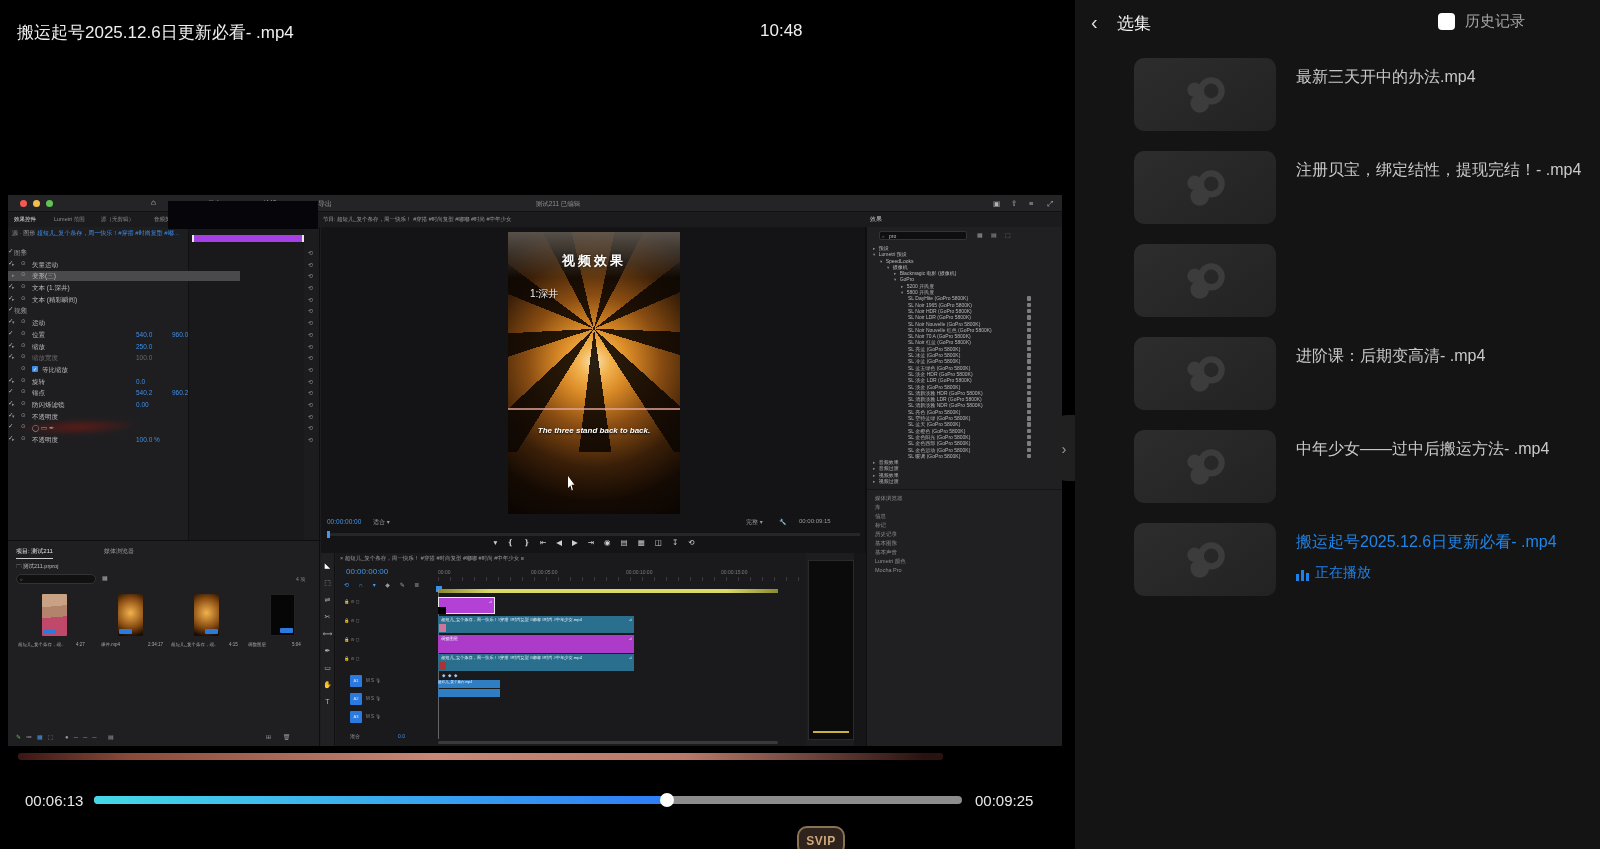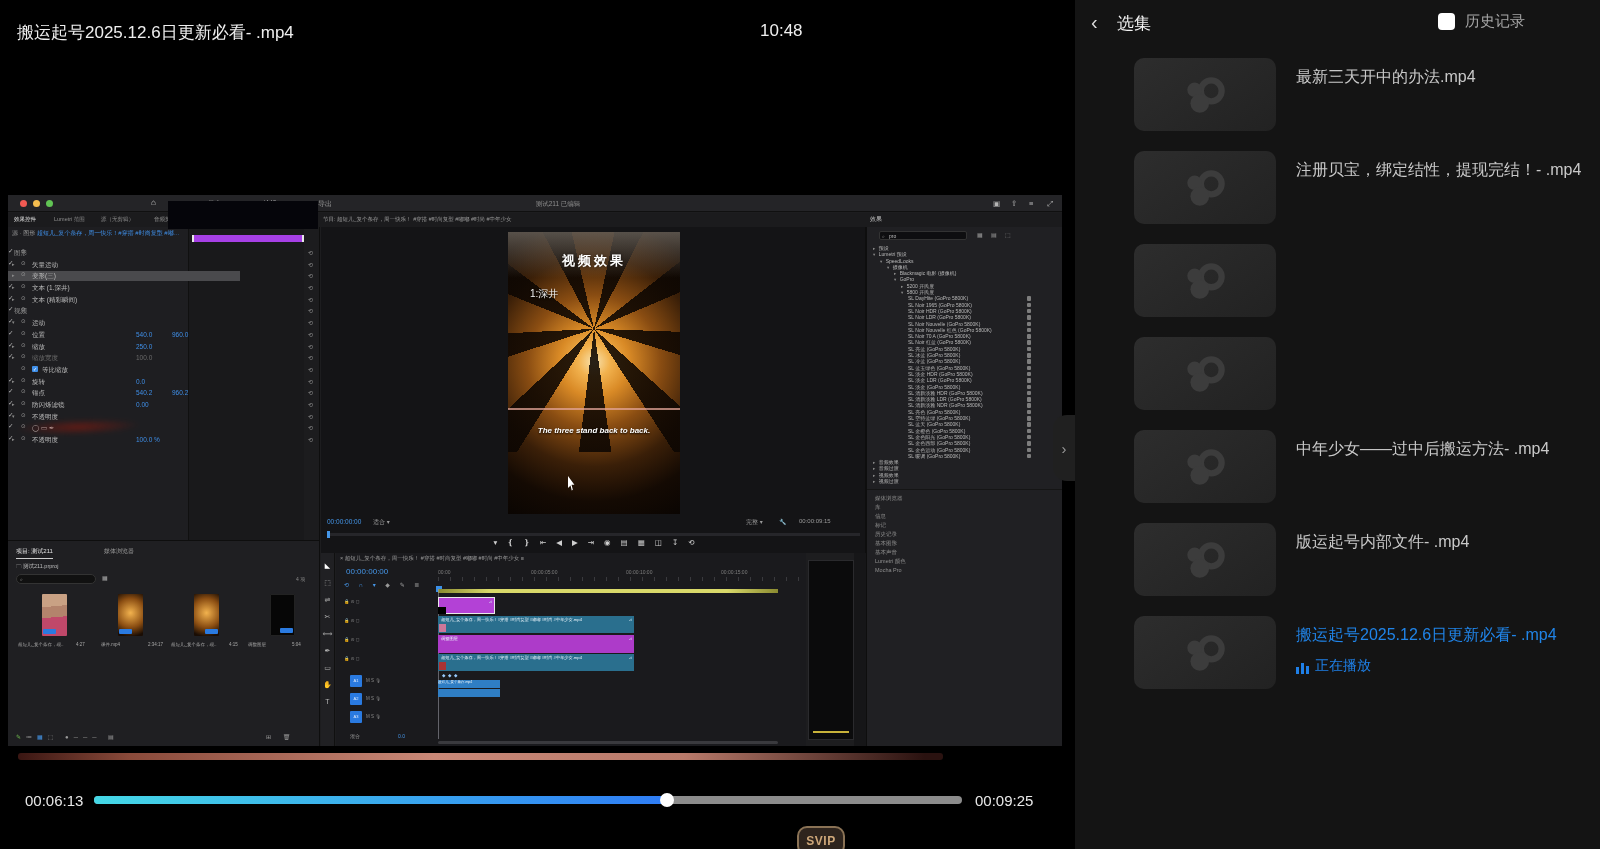--- a/index.html
+++ b/index.html
@@ -911,49 +911,40 @@
       </div>
 
       <div class="pl-item">
         <div class="pl-thumb">
           <svg width="50" height="50" viewBox="0 0 48 48">
             <circle cx="30" cy="20" r="10" fill="none" stroke="#3c3c3c" stroke-width="6"></circle>
             <circle cx="14" cy="19" r="7" fill="#3c3c3c"></circle>
             <circle cx="19" cy="32" r="9" fill="#3c3c3c"></circle>
           </svg>
         </div>
+        <div class="pl-text">
+          <div class="pl-name">进阶课：后期变高清- .mp4</div>
+
+        </div>
       </div>
 
       <div class="pl-item">
         <div class="pl-thumb">
           <svg width="50" height="50" viewBox="0 0 48 48">
             <circle cx="30" cy="20" r="10" fill="none" stroke="#3c3c3c" stroke-width="6"></circle>
             <circle cx="14" cy="19" r="7" fill="#3c3c3c"></circle>
             <circle cx="19" cy="32" r="9" fill="#3c3c3c"></circle>
           </svg>
         </div>
         <div class="pl-text">
           <div class="pl-name">中年少女——过中后搬运方法- .mp4</div>
 
         </div>
       </div>
 
-      <div class="pl-item">
-        <div class="pl-thumb">
-          <svg width="50" height="50" viewBox="0 0 48 48">
-            <circle cx="30" cy="20" r="10" fill="none" stroke="#3c3c3c" stroke-width="6"></circle>
-            <circle cx="14" cy="19" r="7" fill="#3c3c3c"></circle>
-            <circle cx="19" cy="32" r="9" fill="#3c3c3c"></circle>
-          </svg>
-        </div>
-        <div class="pl-text">
-          <div class="pl-name">版运起号内部文件- .mp4</div>
-
-        </div>
-      </div>
 
       <div class="pl-item active">
         <div class="pl-thumb">
           <svg width="50" height="50" viewBox="0 0 48 48">
             <circle cx="30" cy="20" r="10" fill="none" stroke="#3c3c3c" stroke-width="6"></circle>
             <circle cx="14" cy="19" r="7" fill="#3c3c3c"></circle>
             <circle cx="19" cy="32" r="9" fill="#3c3c3c"></circle>
           </svg>
         </div>
         <div class="pl-text">

